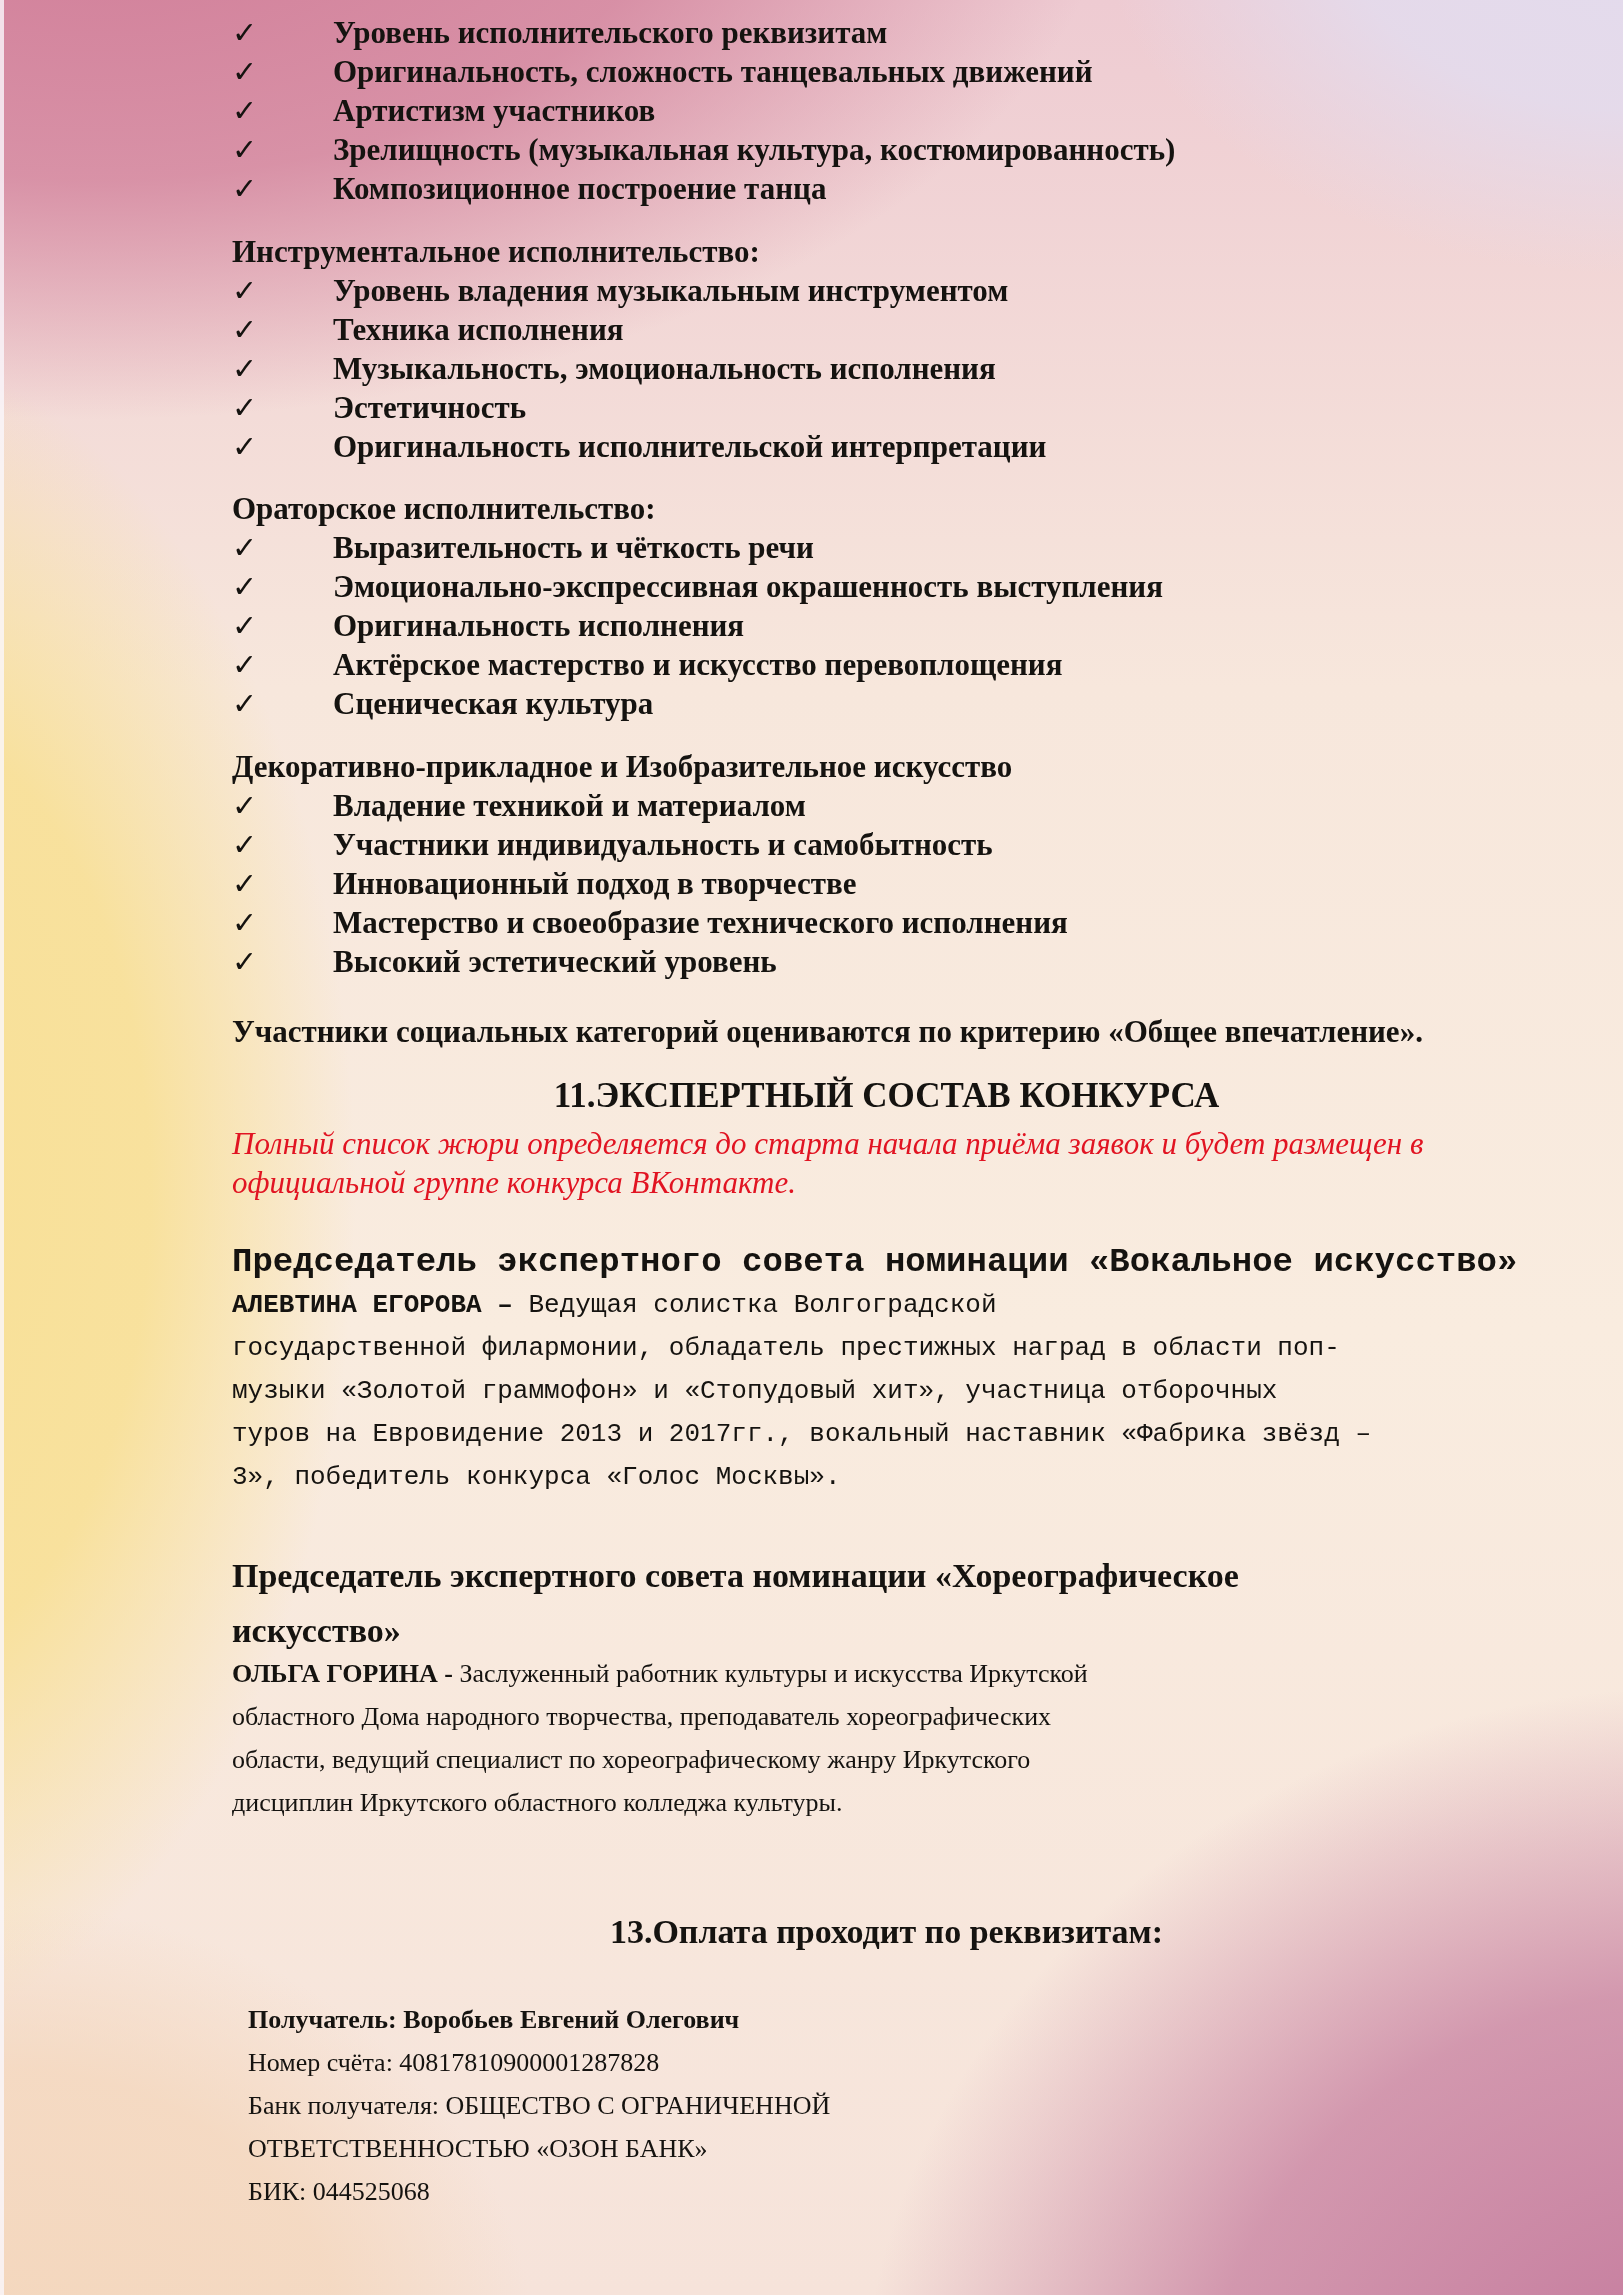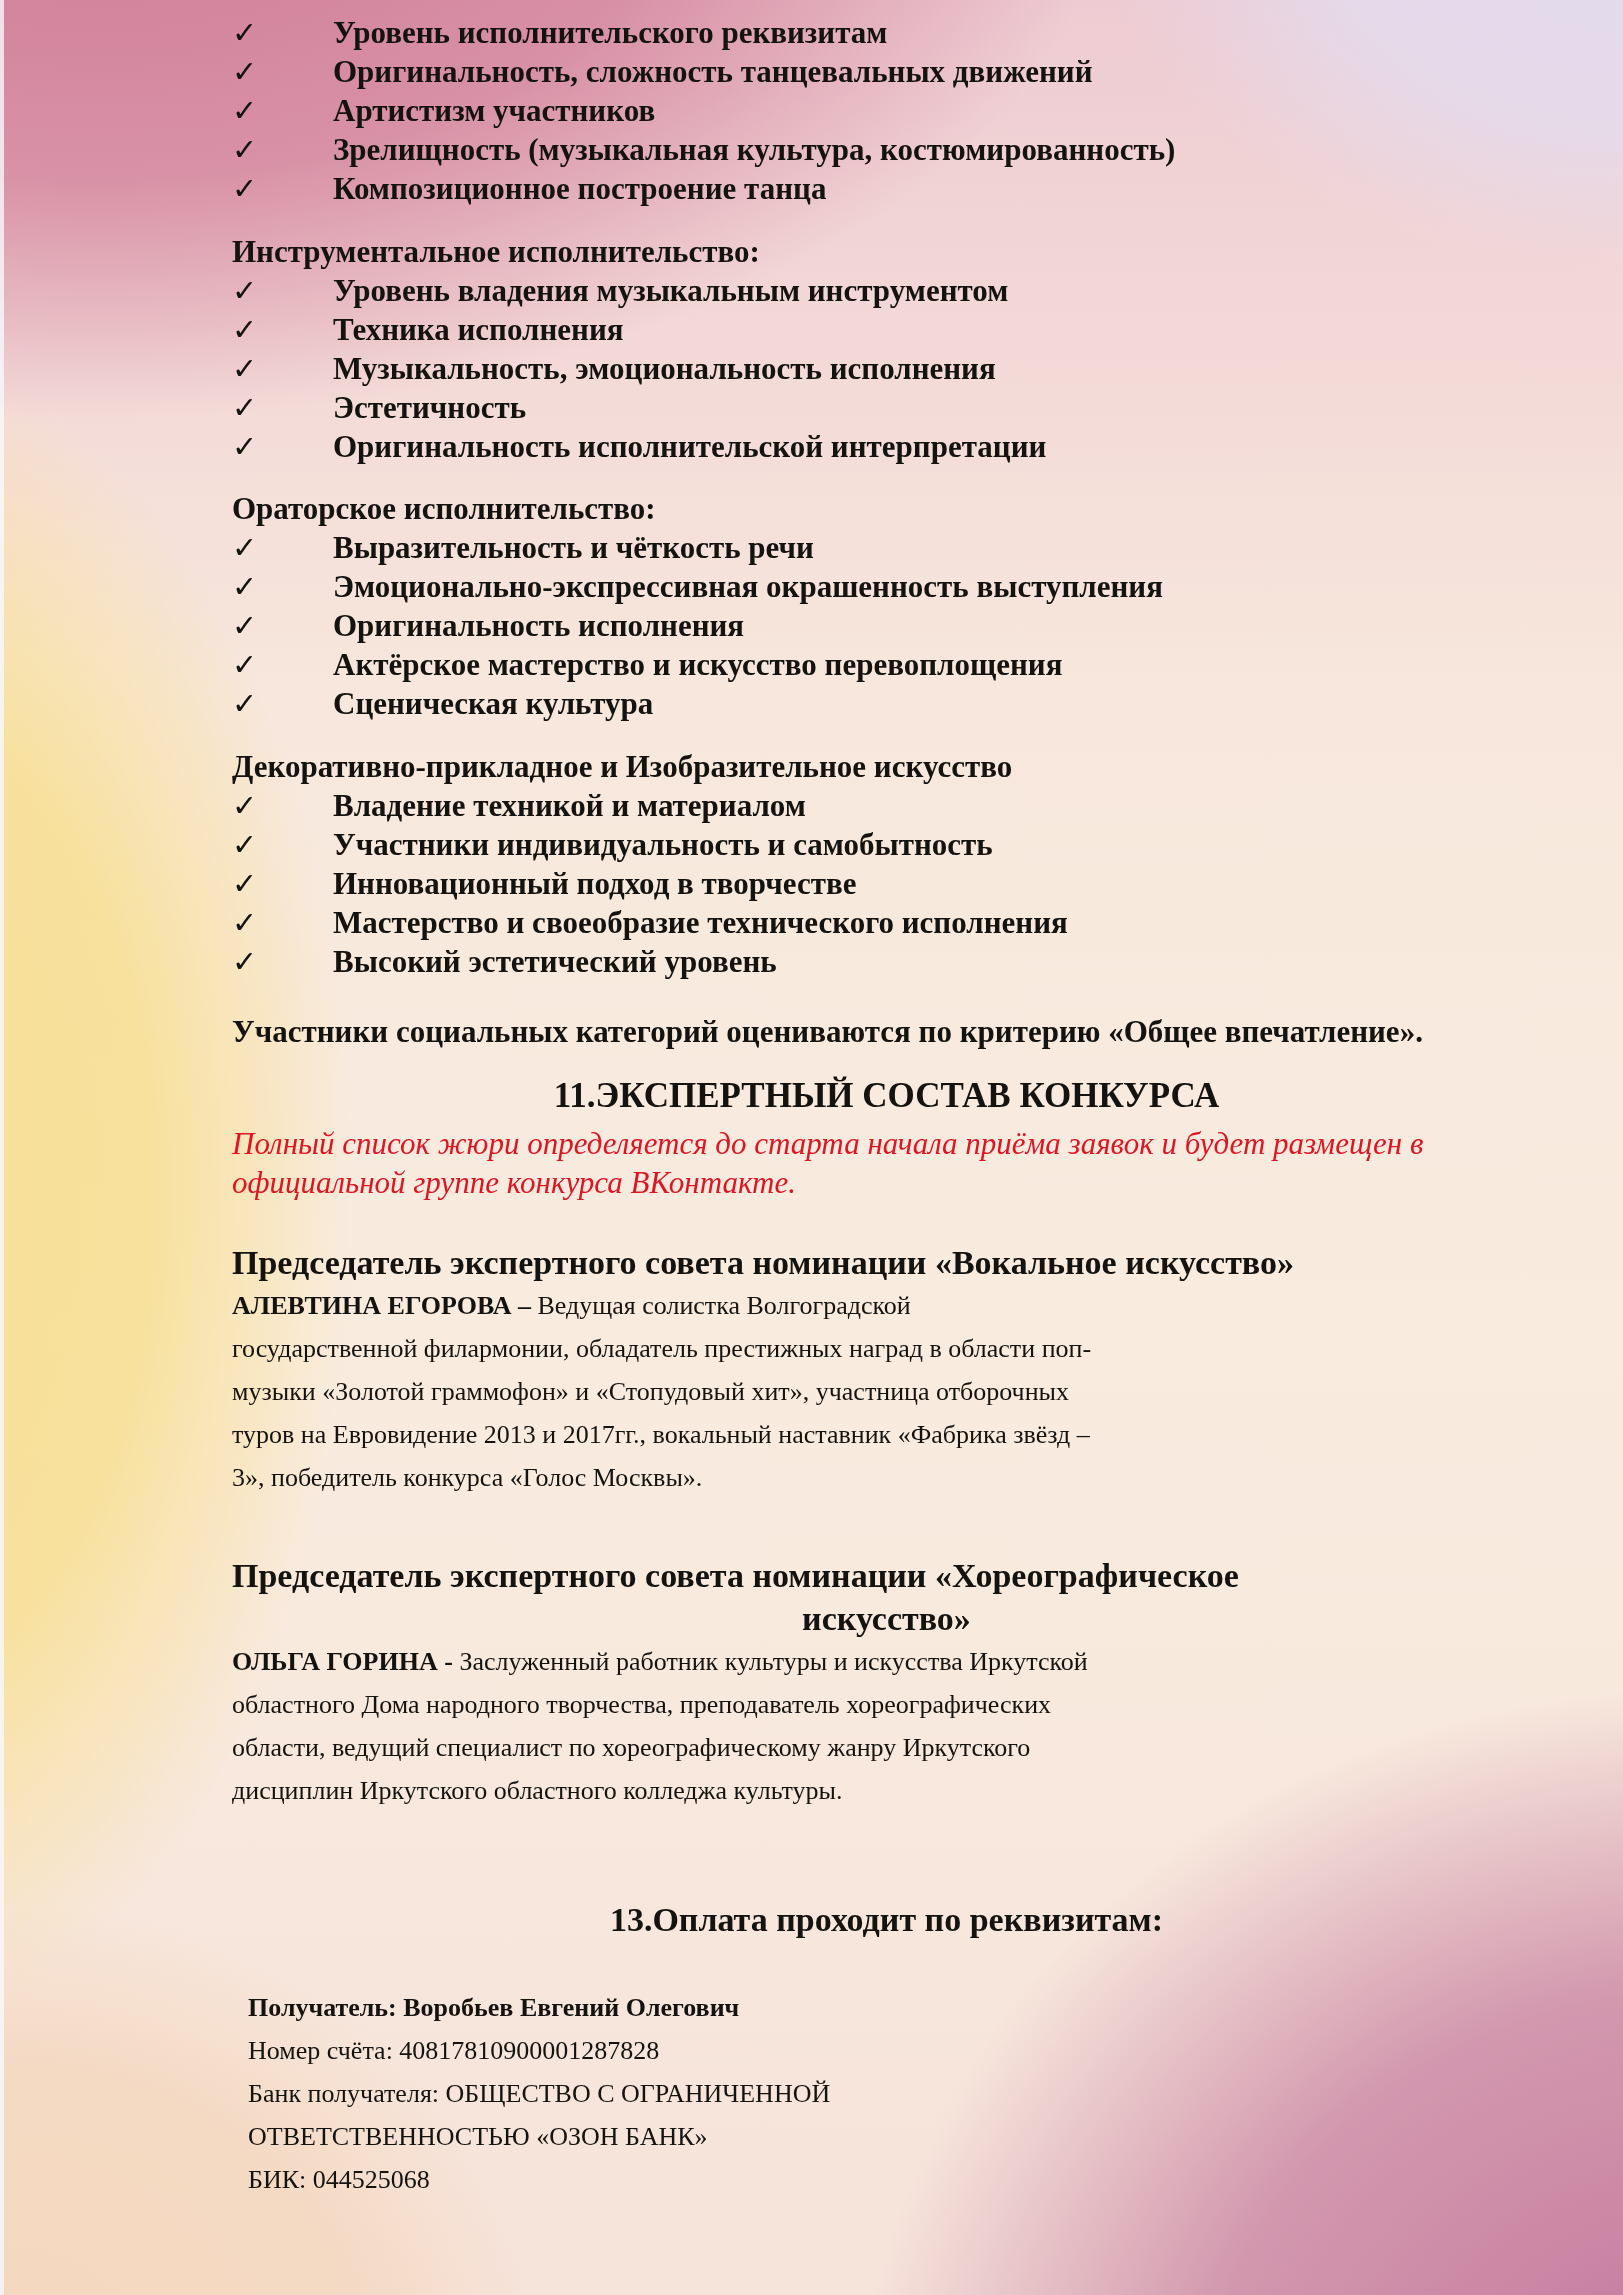--- a/index.html
+++ b/index.html
@@ -19,21 +19,21 @@
   }
   .edge-strip{position:absolute;left:0;top:0;width:3.9px;height:100%;background:rgba(250,248,252,0.8);}
   .content{position:absolute;left:232px;top:13px;width:1309px;}
   .chk-item{display:flex;align-items:flex-start;line-height:39px;}
   .check{flex:0 0 101px;font-size:30px;font-weight:normal;line-height:39px;}
   .chk-label{font-weight:bold;font-size:31px;white-space:nowrap;}
   .sec-heading{font-weight:bold;font-size:31px;line-height:39px;margin-top:23.6px;white-space:nowrap;}
   .social-note{font-weight:bold;font-size:31px;line-height:39px;margin-top:31px;white-space:nowrap;}
   .title11{margin-top:22px;text-align:center;font-weight:bold;font-size:35px;line-height:46px;}
   .jury-note{margin-top:5.2px;text-align:left;font-style:italic;font-size:31px;line-height:39px;}
-  .jury-block1{margin-top:39px;}
+  .jury-block1{margin-top:39px;font-family:Liberation Mono, monospace;}
   .jury-block2{margin-top:55px;}
   .jury-heading{font-weight:bold;font-size:34px;line-height:43px;white-space:nowrap;}
   .pline{font-size:26px;line-height:43px;white-space:nowrap;}
   .pline b{font-weight:bold;}
   .title12{margin-top:85px;text-align:center;font-weight:bold;font-size:34px;line-height:46px;}
   .payment{margin-top:43px;margin-left:16px;}
 </style>
 </head>
 <body>
 
@@ -149,21 +149,21 @@
       <div class="jury-heading">Председатель экспертного совета номинации «Вокальное искусство»</div>
       <div class="pline"><b>АЛЕВТИНА ЕГОРОВА – </b><span>Ведущая солистка Волгоградской</span></div>
       <div class="pline"><b></b><span>государственной филармонии, обладатель престижных наград в области поп-</span></div>
       <div class="pline"><b></b><span>музыки «Золотой граммофон» и «Стопудовый хит», участница отборочных</span></div>
       <div class="pline"><b></b><span>туров на Евровидение 2013 и 2017гг., вокальный наставник «Фабрика звёзд –</span></div>
       <div class="pline"><b></b><span>3», победитель конкурса «Голос Москвы».</span></div>
     </div>
 
     <div class="jury-block2">
       <div class="jury-heading">Председатель экспертного совета номинации «Хореографическое</div>
-      <div class="jury-heading" style="margin-top:0;text-align:center;">искусство»</div>
+      <div class="jury-heading" style="margin-top:12px;">искусство»</div>
       <div class="pline"><b>ОЛЬГА ГОРИНА - </b><span>Заслуженный работник культуры и искусства Иркутской</span></div>
       <div class="pline"><b></b><span>областного Дома народного творчества, преподаватель хореографических</span></div>
       <div class="pline"><b></b><span>области, ведущий специалист по хореографическому жанру Иркутского</span></div>
       <div class="pline"><b></b><span>дисциплин Иркутского областного колледжа культуры.</span></div>
     </div>
 
     <div class="title12">13.Оплата проходит по реквизитам:</div>
 
     <div class="payment">
       <div class="pline"><b>Получатель: Воробьев Евгений Олегович</b><span></span></div>

